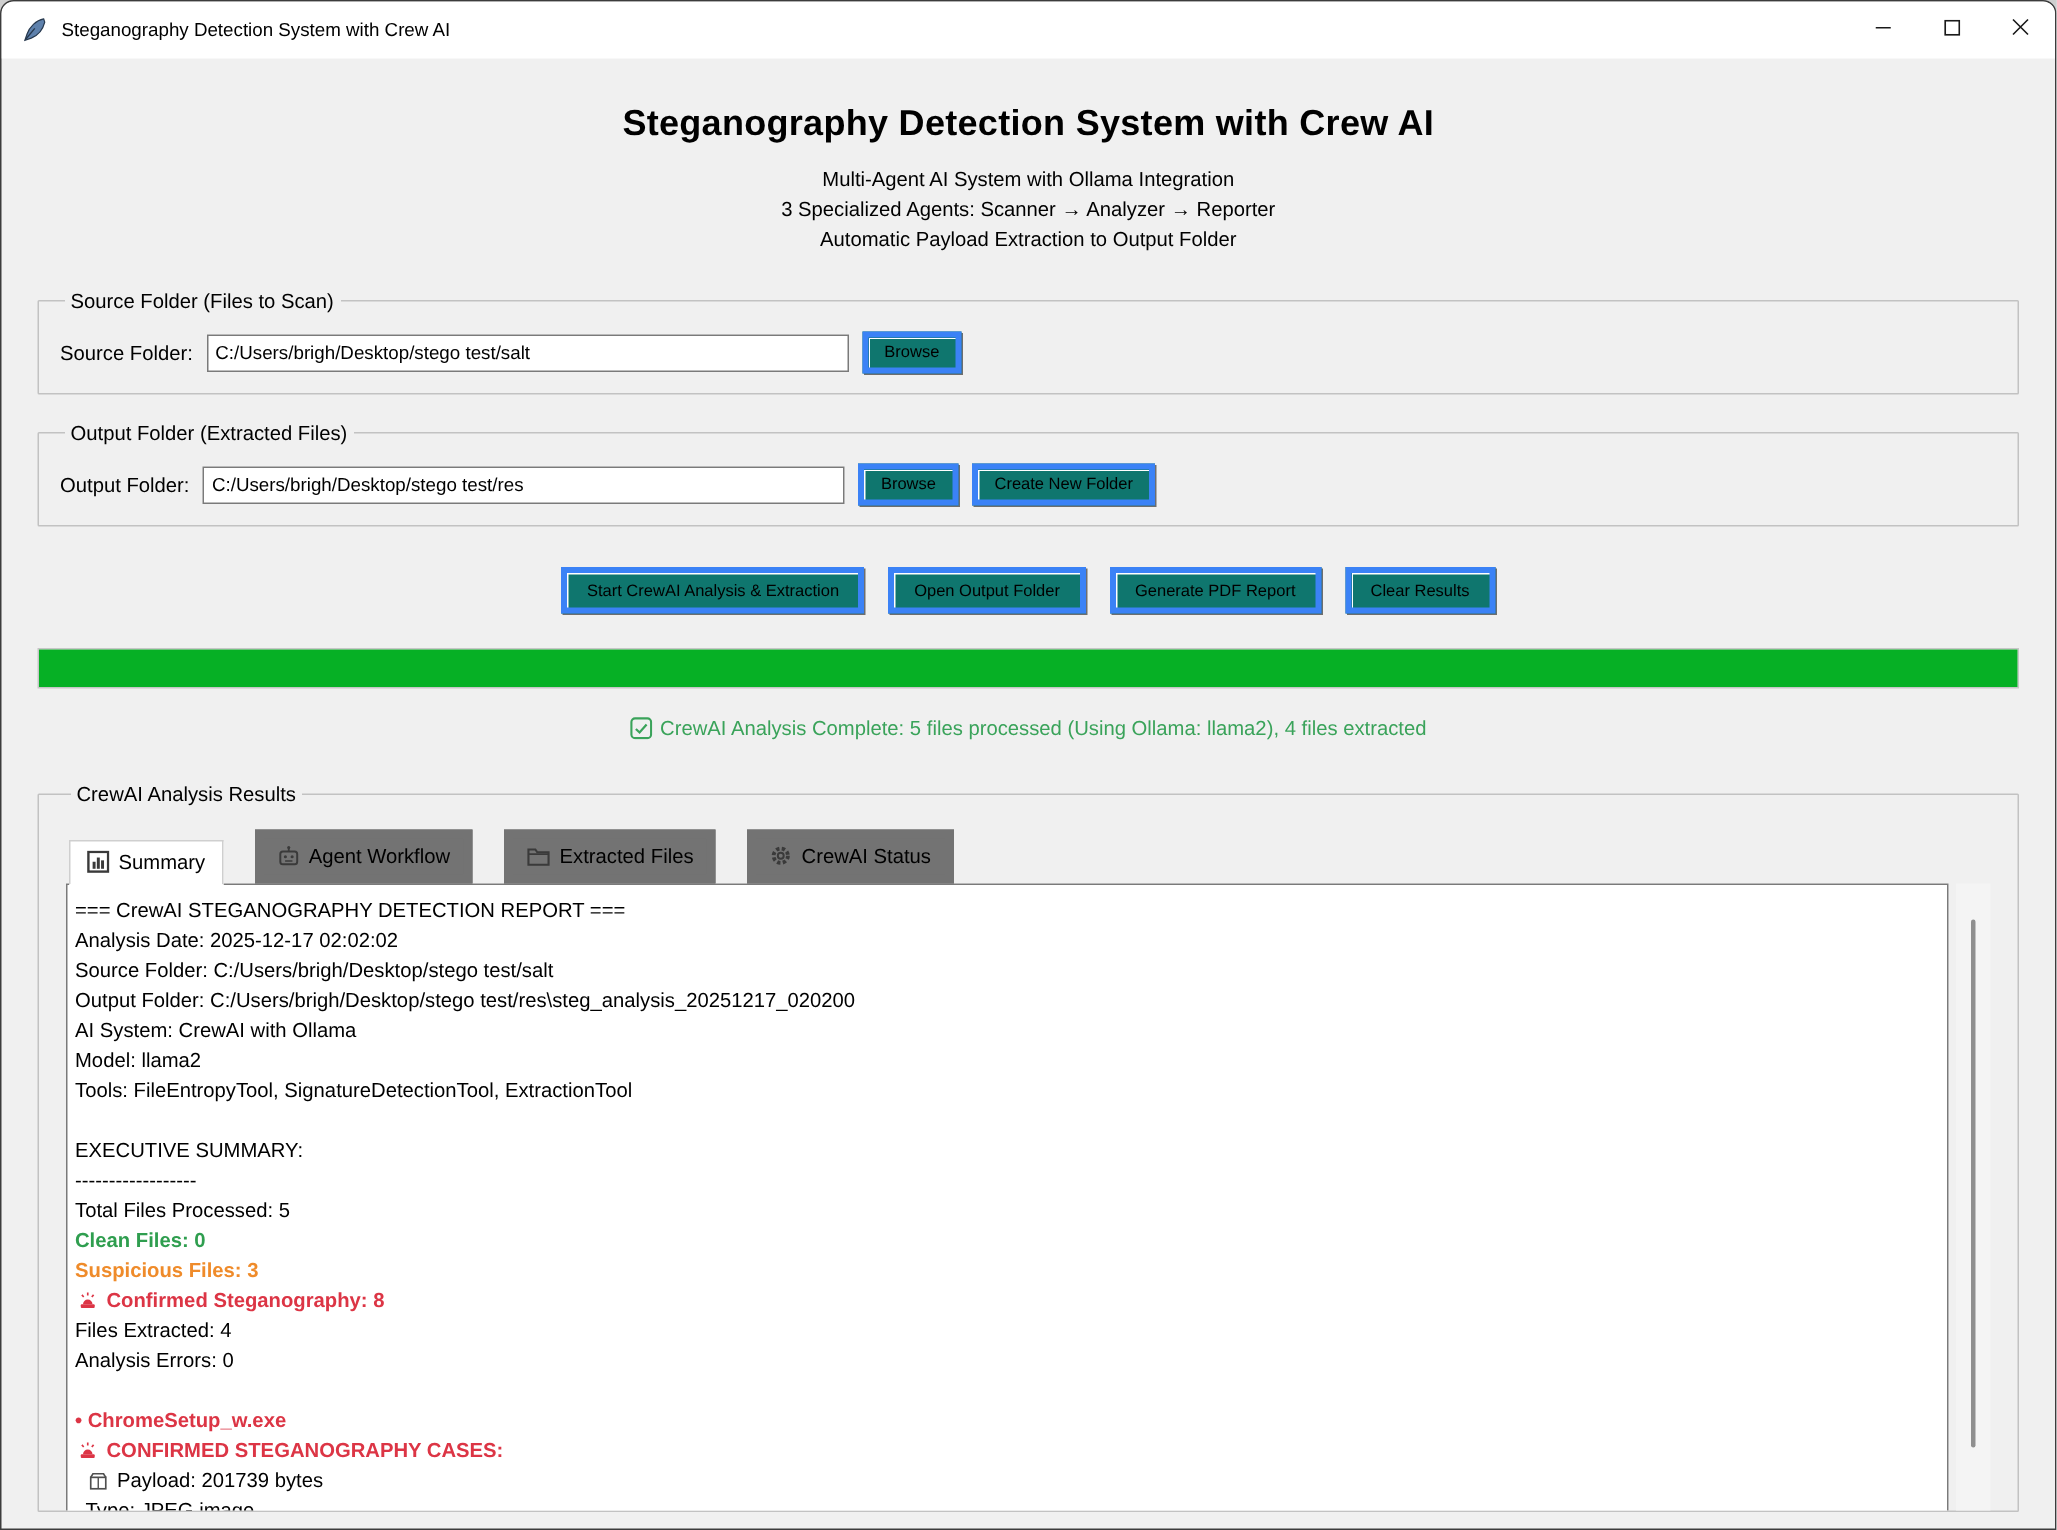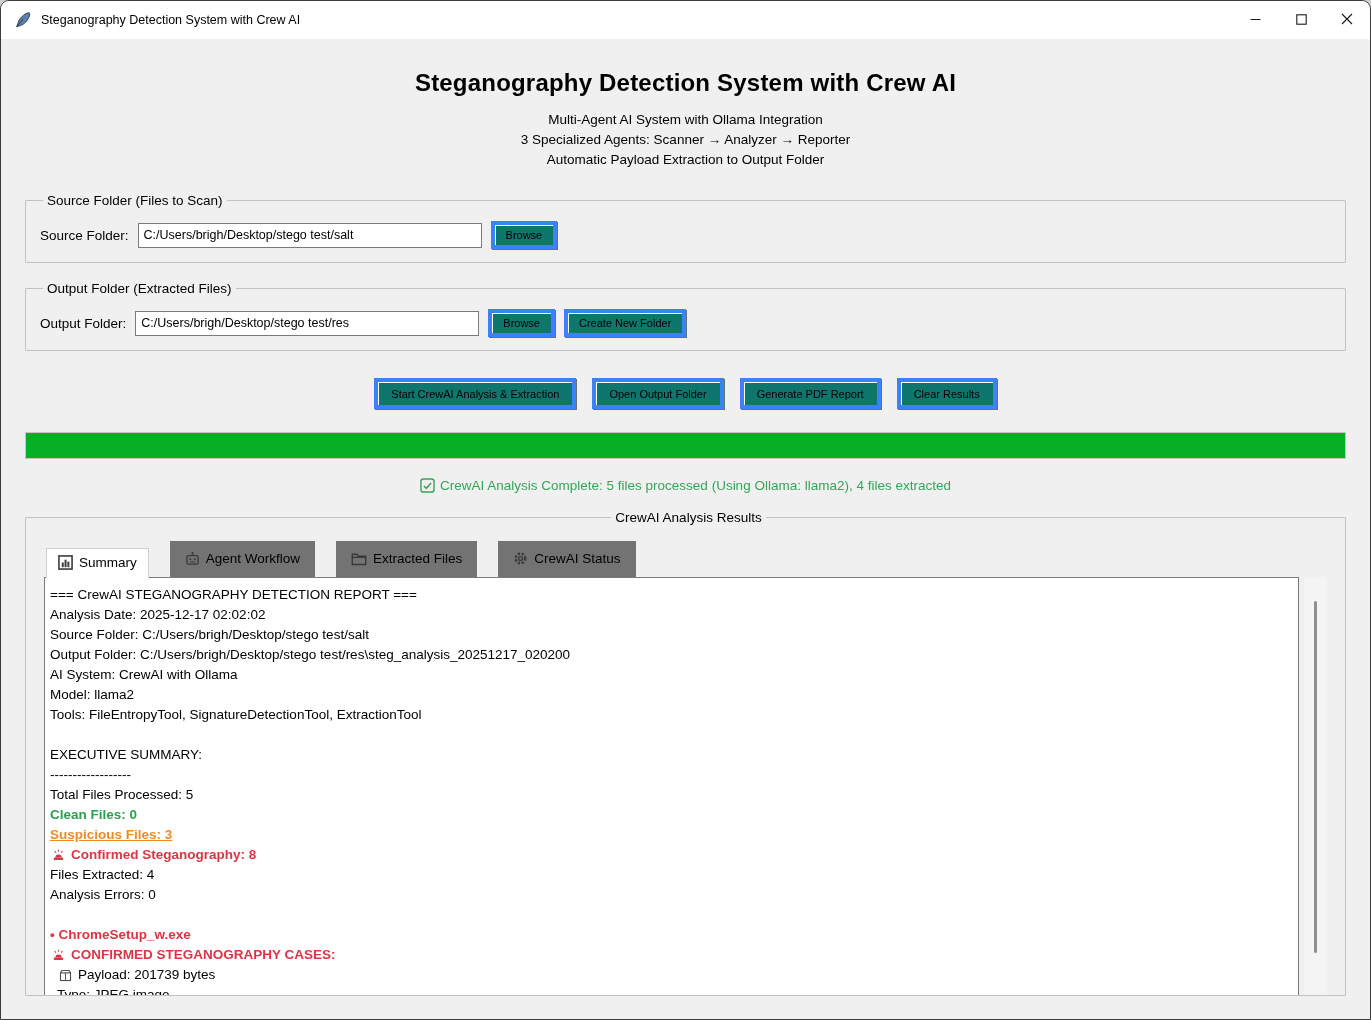--- a/index.html
+++ b/index.html
@@ -18,52 +18,52 @@
   
   .app-title{margin:30px 0 0;text-align:center;font-size:24px;font-weight:bold;letter-spacing:.2px;}
   .subtitle{margin-top:13px;text-align:center;font-size:13.5px;line-height:20px;}
   
   fieldset{margin:0 24px;border:1px solid #c2c2c2;border-radius:1px;padding:13px 14px 13px;background:transparent;}
   legend{font-size:13.5px;padding:0 4px;margin-left:3px;}
   .fs-source{margin-top:23px;}
   .fs-output{margin-top:18px;}
   .folder-row{display:flex;align-items:center;}
   .folder-row label{font-size:13.5px;margin-right:9px;}
-  .path-input{width:344px;height:25px;border:1px solid #7a7a7a;background:#fff;font-size:12.5px;
+  .path-input{width:428px;height:25px;border:1px solid #7a7a7a;background:#fff;font-size:12.5px;
     font-family:"Liberation Sans","DejaVu Sans",sans-serif;padding:2px 5px;}
   .btn{
     background:#0f766e;border:4px solid #3b82f6;box-shadow:1px 1px 0 #6e6e6e, inset 1px 1px 0 #ffffff;
     font-family:"Liberation Sans","DejaVu Sans",sans-serif;font-size:11px;height:28px;padding:0 11px;cursor:pointer;color:#000;
   }
   .folder-row .btn{margin-left:9px;}
   
   .actions{display:flex;justify-content:center;gap:16px;margin-top:27px;}
   .actions .btn{height:31px;padding:0 13px;}
   
   .progress{margin:23px 24px 0;height:27px;border:1px solid #c6c6c6;background:#e6e6e6;padding:0;}
   .progress-fill{height:100%;background:var(--progress-green,#06b025);}
   
   .status{margin-top:19px;text-align:center;font-size:13.5px;color:var(--status-green,#3aa35a);}
   .status .icon svg{vertical-align:-3px;margin-right:5px;}
   
-  .fs-results{margin-top:17px;height:486px;padding:4px 18px 0;overflow:hidden;text-align:center;}
+  .fs-results{margin-top:29px;height:486px;padding:4px 18px 0;overflow:hidden;}
   .tabs{display:flex;align-items:flex-end;margin-top:12px;padding-left:2px;gap:20px;}
   .tab{display:flex;align-items:center;gap:6px;font-size:13.5px;background:#737373;
     border:6px solid #737373;padding:4px 9px 5px;margin-right:1px;cursor:pointer;position:relative;}
   .tab.active{background:#fff;border:1px solid #cfcfcf;border-bottom:1px solid #fff;
     padding:6px 11px 7px;margin-bottom:-1px;z-index:2;}
   .tab .icon{display:inline-flex;}
   .results-body{display:flex;align-items:stretch;height:470px;}
   .report-box{flex:1;background:#fff;border:1px solid #7a7a7a;padding:7px 8px 0 5px;overflow:hidden;}
   .rline{font-size:13.5px;line-height:20px;min-height:20px;white-space:pre;display:flex;align-items:center;}
   .rline .icon{display:inline-flex;margin-right:6px;margin-left:2px;}
   .rline.ind{padding-left:7px;}
   .rline.b{font-weight:bold;}
   .c-green{color:var(--clean-green,#2f9e4f);}
-  .c-orange{color:var(--suspicious-orange,#ef8b2a);text-decoration:underline;}
+  .c-orange{color:var(--suspicious-orange,#ef8b2a);}
   .c-red{color:var(--alert-red,#dc3545);}
   .scrollbar{width:23px;margin-left:5px;background:#f4f4f4;position:relative;}
   .scroll-thumb{position:absolute;left:10px;top:24px;width:3px;height:352px;background:#8f8f8f;border-radius:2px;cursor:pointer;}
 </style>
 </head>
 <body>
 
 <div class="window">
 
   <div class="titlebar">

